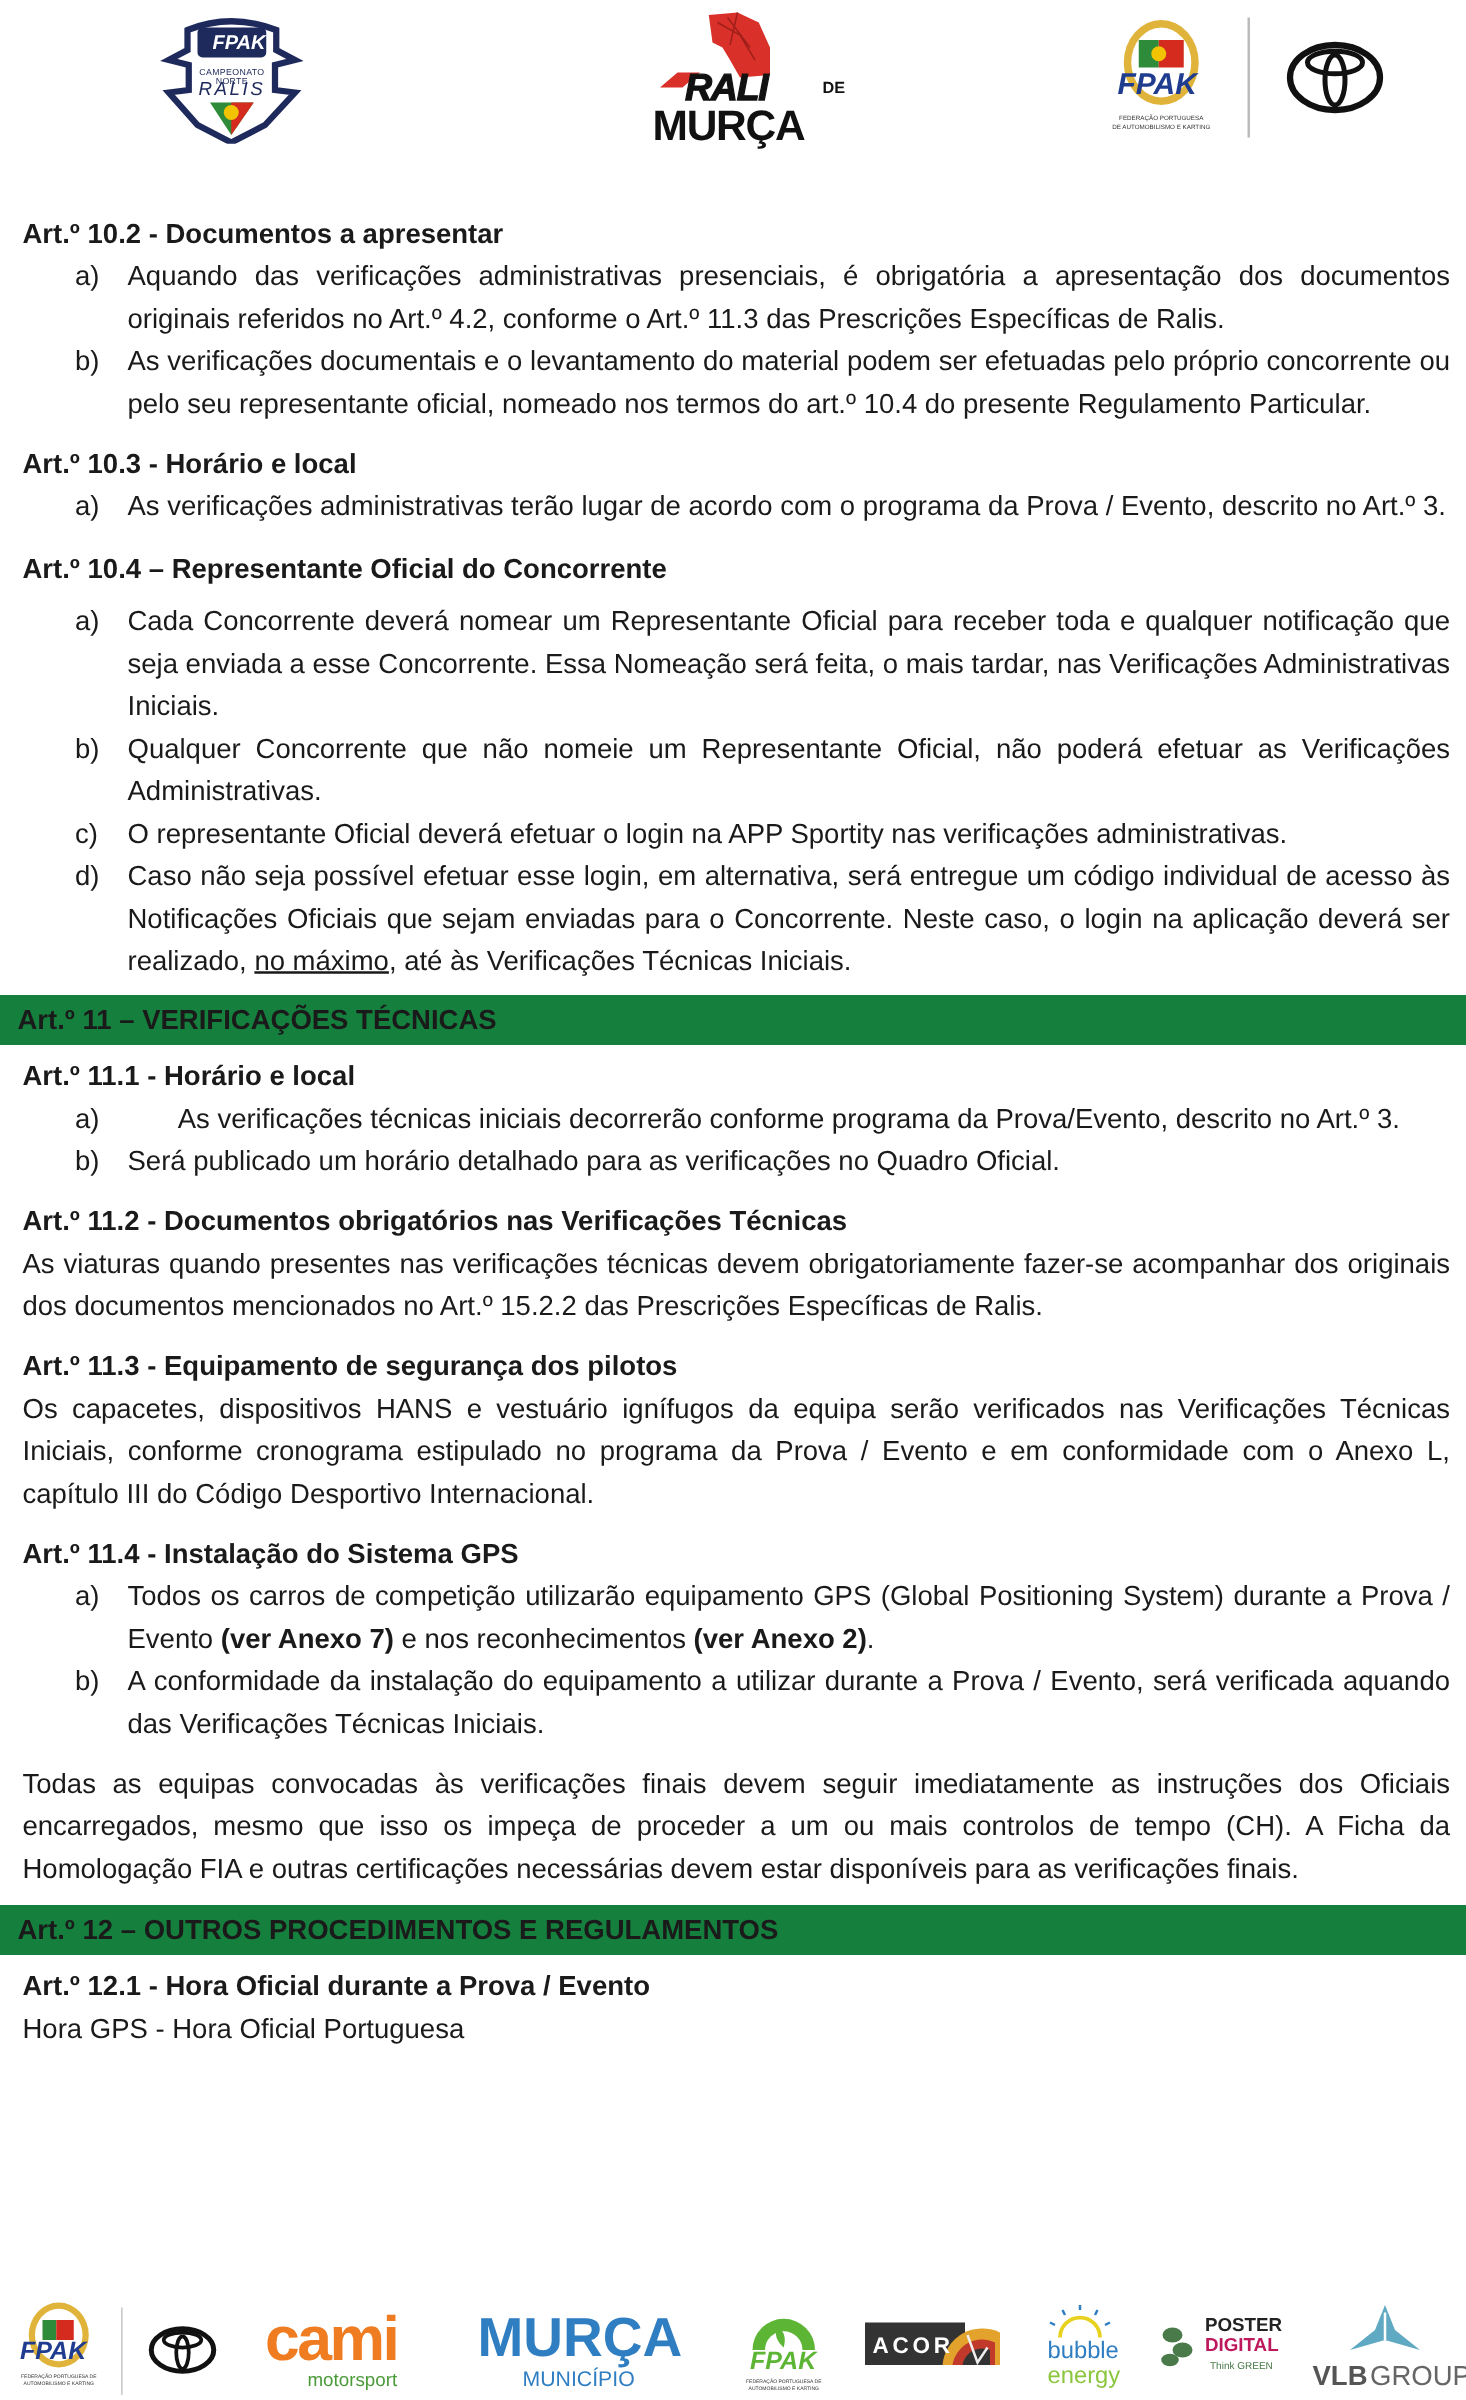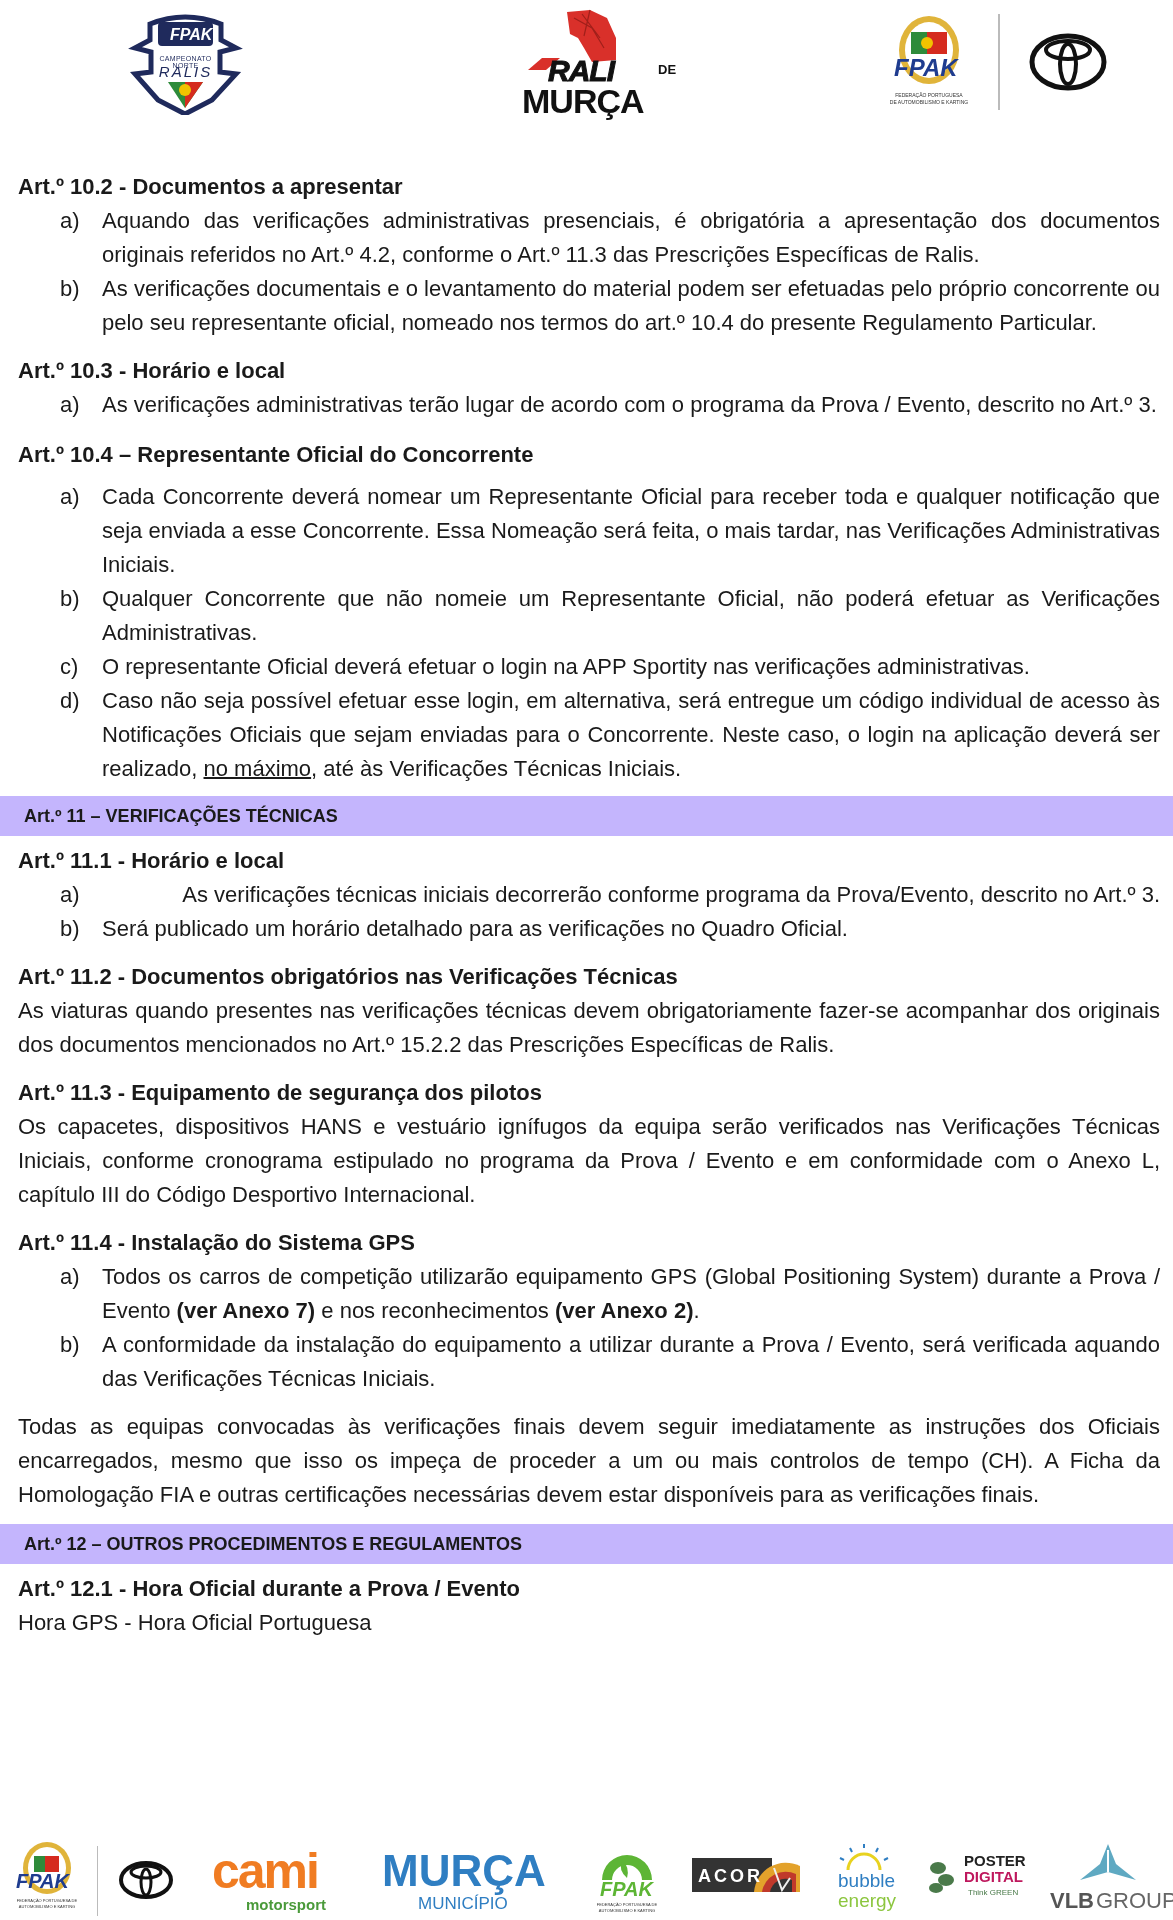--- a/index.html
+++ b/index.html
@@ -6,22 +6,22 @@
   body { width:1173px; height:1920px; position:relative; overflow:hidden;
          font-family:"Liberation Sans", sans-serif; color:#1a1a1a; }
   .header { position:absolute; left:0; top:0; width:1173px; height:130px; }
   .logo { position:absolute; display:flex; align-items:center; justify-content:center; }
   .page { position:absolute; left:18px; top:170px; width:1142px; }
   .h { font-weight:bold; font-size:22px; line-height:34px; margin:0; }
   .p { font-size:22px; line-height:34px; margin:0; text-align:justify; }
   .li { display:flex; font-size:22px; line-height:34px; }
   .li .m { width:84px; flex:0 0 84px; padding-left:42px; box-sizing:border-box; }
   .li .t { flex:1; text-align:justify; }
-  .band { background:#c4b5fd; margin-left:-18px; width:1173px; padding-left:24px; box-sizing:border-box;
-          font-weight:bold; font-size:18px; line-height:40px; height:40px; }
+  .band { background:#15803d; margin-left:-18px; width:1173px; padding-left:14px; box-sizing:border-box;
+          font-weight:bold; font-size:22px; line-height:40px; height:40px; }
   .gap-s { height:14px; }
   .gap-m { height:16px; }
   u.bold { font-weight:normal; text-decoration:underline; text-decoration-thickness:2px; }
   b { font-weight:bold; }
   .footer { position:absolute; left:0; top:1828px; width:1173px; height:92px; }
 </style>
 </head>
 <body>
 
 <div class="header">
@@ -111,21 +111,21 @@
     <span class="t"><span>Caso não seja possível efetuar esse login, em alternativa, será entregue um código individual de acesso às Notificações Oficiais que sejam enviadas para o Concorrente. Neste caso, o login na aplicação deverá ser realizado, </span><u class="bold">no máximo</u><span>, até às Verificações Técnicas Iniciais.</span></span>
   </div>
   <div style="height:10px;"></div>
 
   <div class="band">Art.º 11 – VERIFICAÇÕES TÉCNICAS</div>
   <div style="height:8px;"></div>
 
   <p class="h">Art.º 11.1 - Horário e local</p>
   <div class="li">
     <span class="m">a)</span>
-    <span class="t" style="text-align:right; white-space:nowrap;">As verificações técnicas iniciais decorrerão conforme programa da Prova/Evento, descrito no Art.º 3.</span>
+    <span class="t" style="text-align:center; white-space:nowrap;">As verificações técnicas iniciais decorrerão conforme programa da Prova/Evento, descrito no Art.º 3.</span>
   </div>
   <div class="li">
     <span class="m">b)</span>
     <span class="t">Será publicado um horário detalhado para as verificações no Quadro Oficial.</span>
   </div>
   <div class="gap-s"></div>
 
   <p class="h">Art.º 11.2 - Documentos obrigatórios nas Verificações Técnicas</p>
   <p class="p">As viaturas quando presentes nas verificações técnicas devem obrigatoriamente fazer-se acompanhar dos originais dos documentos mencionados no Art.º 15.2.2 das Prescrições Específicas de Ralis.</p>
   <div class="gap-s"></div>
@@ -172,21 +172,21 @@
   <div class="logo" style="left:118px; top:32px; width:56px; height:40px;">
     <svg width="56" height="40" viewBox="0 0 56 40">
       <ellipse cx="28" cy="20" rx="25" ry="17" fill="none" stroke="#111" stroke-width="4"></ellipse>
       <ellipse cx="28" cy="12" rx="15" ry="6" fill="none" stroke="#111" stroke-width="3"></ellipse>
       <ellipse cx="28" cy="22" rx="5" ry="13" fill="none" stroke="#111" stroke-width="3"></ellipse>
     </svg>
   </div>
 
   <div class="logo" style="left:208px; top:18px; width:140px; height:68px;">
     <span style="position:absolute; left:4px; top:0; font-weight:bold; font-size:50px; line-height:50px; color:#f07c22; letter-spacing:-2px;">cami</span>
-    <span style="position:absolute; left:38px; top:50px; font-weight:bold; font-size:15px; color:#4a9a3a;text-align:right;">motorsport</span>
+    <span style="position:absolute; left:38px; top:50px; font-weight:normal; font-size:15px; color:#4a9a3a;text-align:right;">motorsport</span>
   </div>
 
   <div class="logo" style="left:382px; top:20px; width:176px; height:66px;">
     <span style="position:absolute; left:0; top:0; font-weight:bold; font-size:44px; line-height:46px; color:#2f7ec2;">MURÇA</span>
     <span style="position:absolute; left:36px; top:46px; font-size:17px; color:#2f7ec2;">MUNICÍPIO</span>
   </div>
 
   <div class="logo" style="left:592px; top:12px; width:70px; height:76px;">
     <svg width="70" height="76" viewBox="0 0 70 76">
       <path d="M10 40 A25 25 0 0 1 60 40 L50 40 A15 15 0 0 0 20 40 Z" fill="#5db535"></path>

